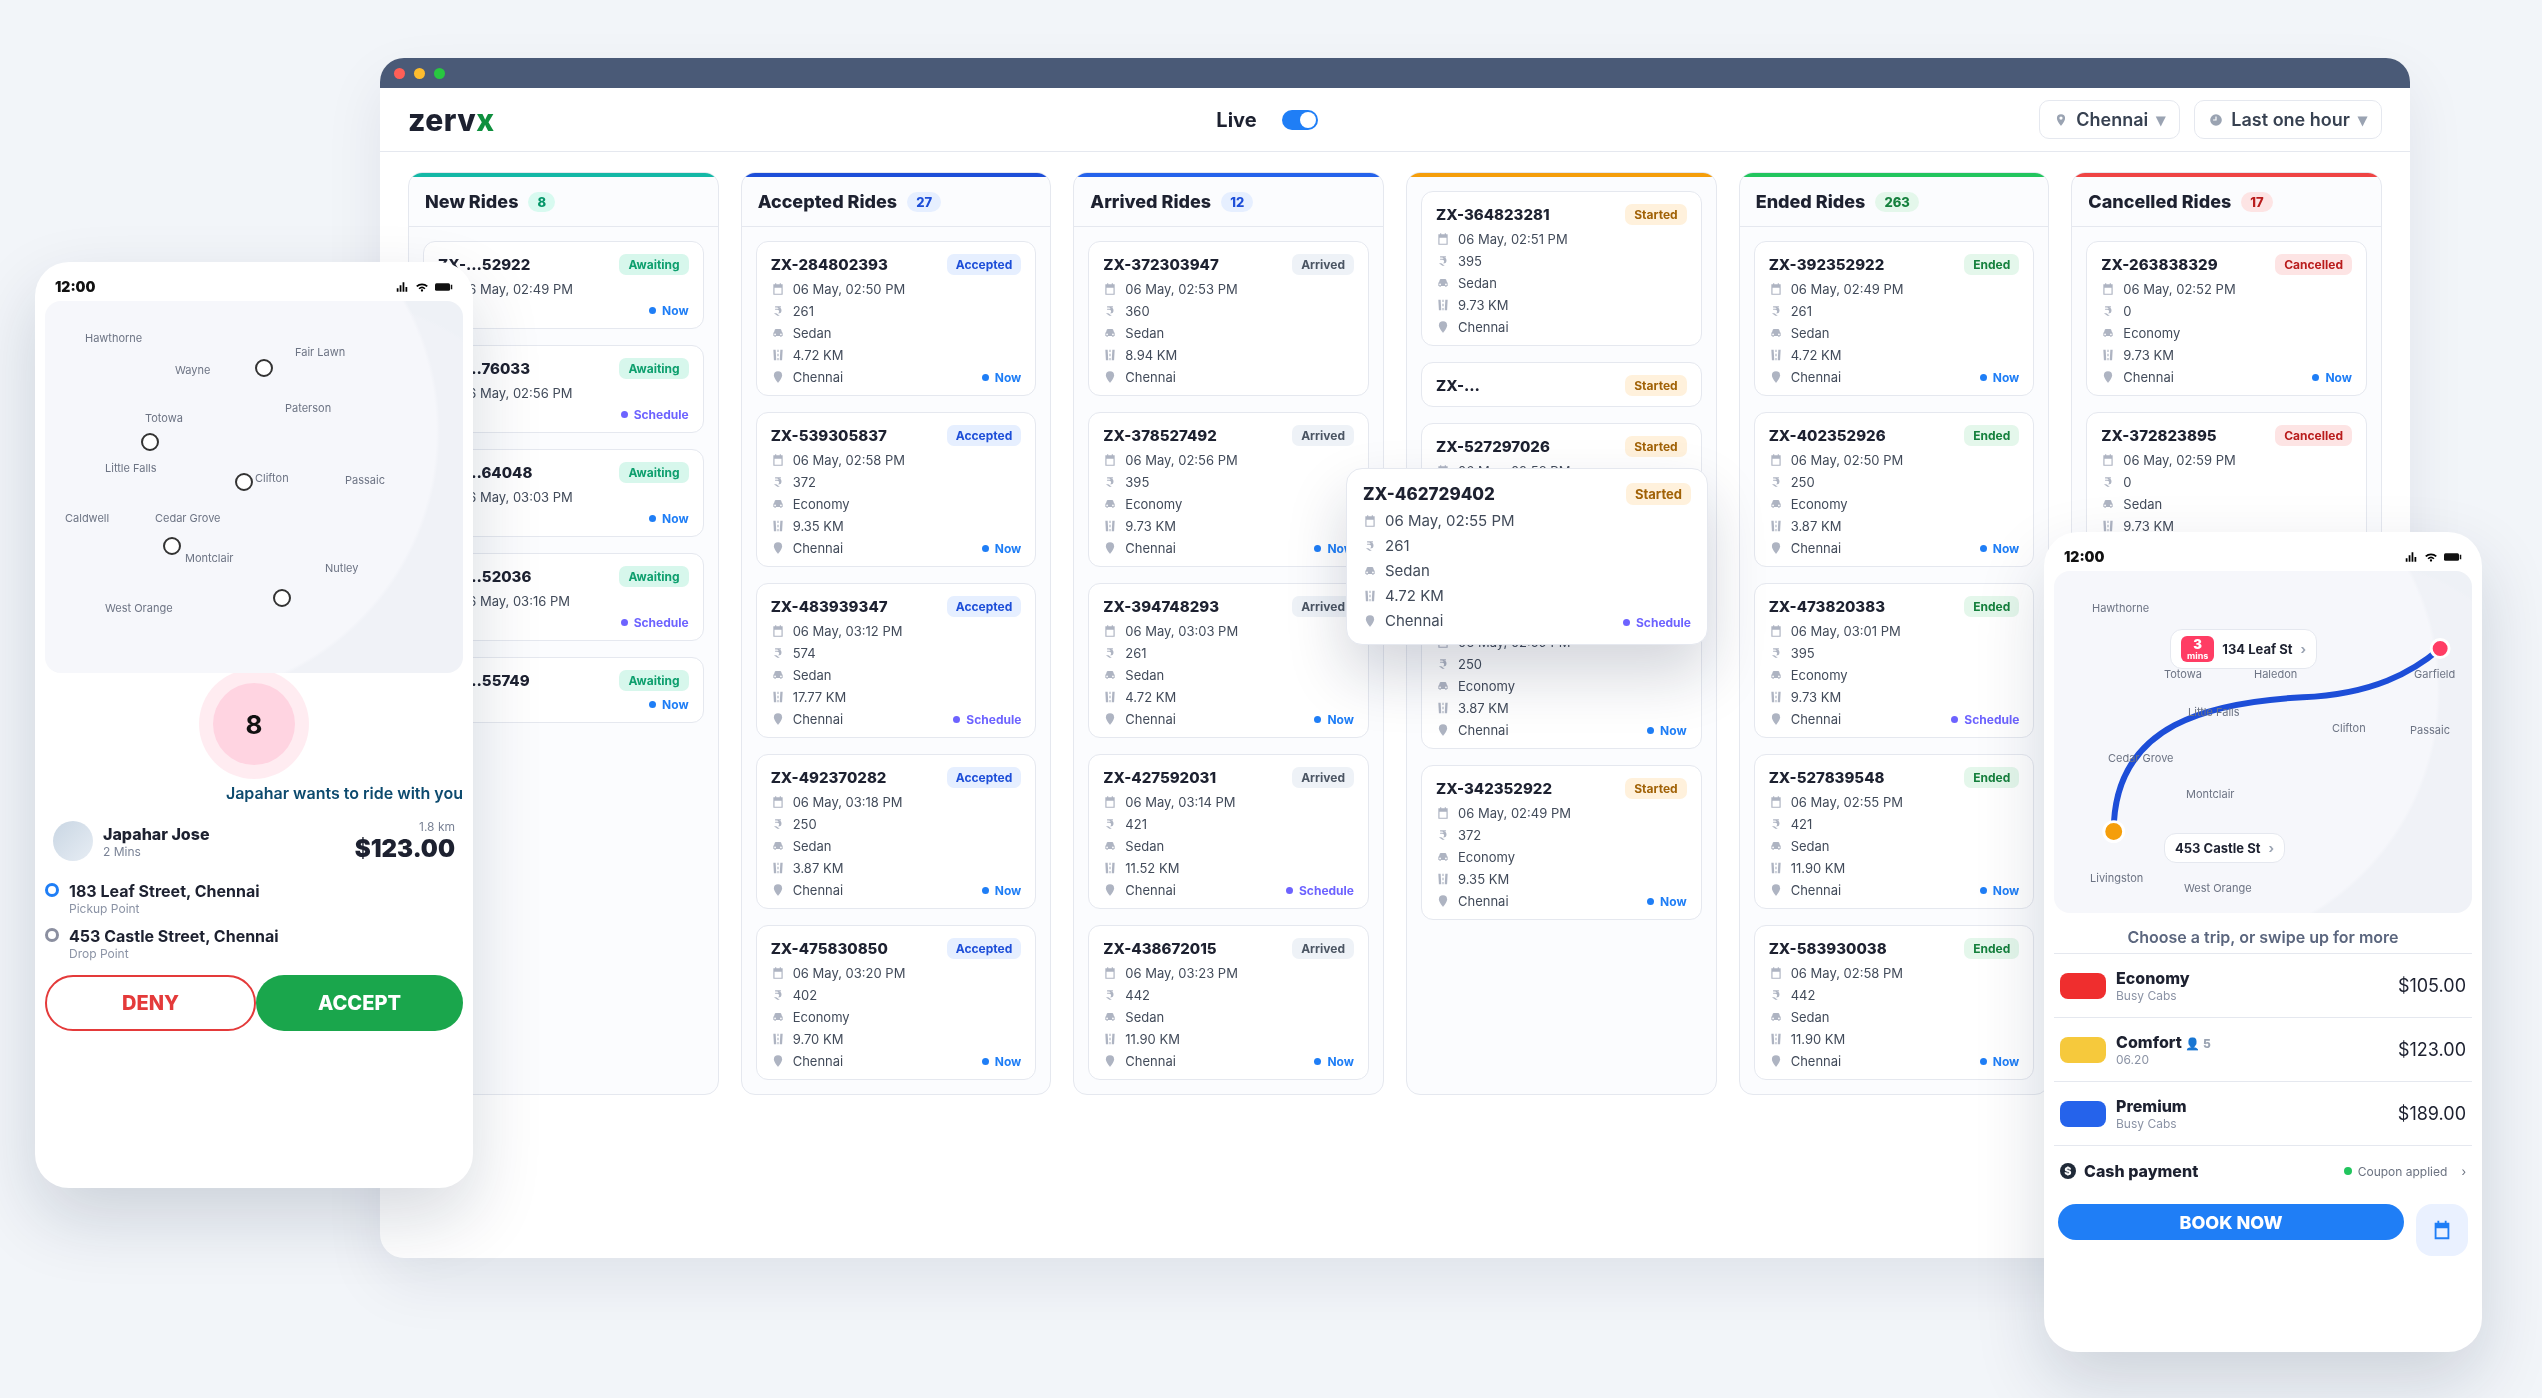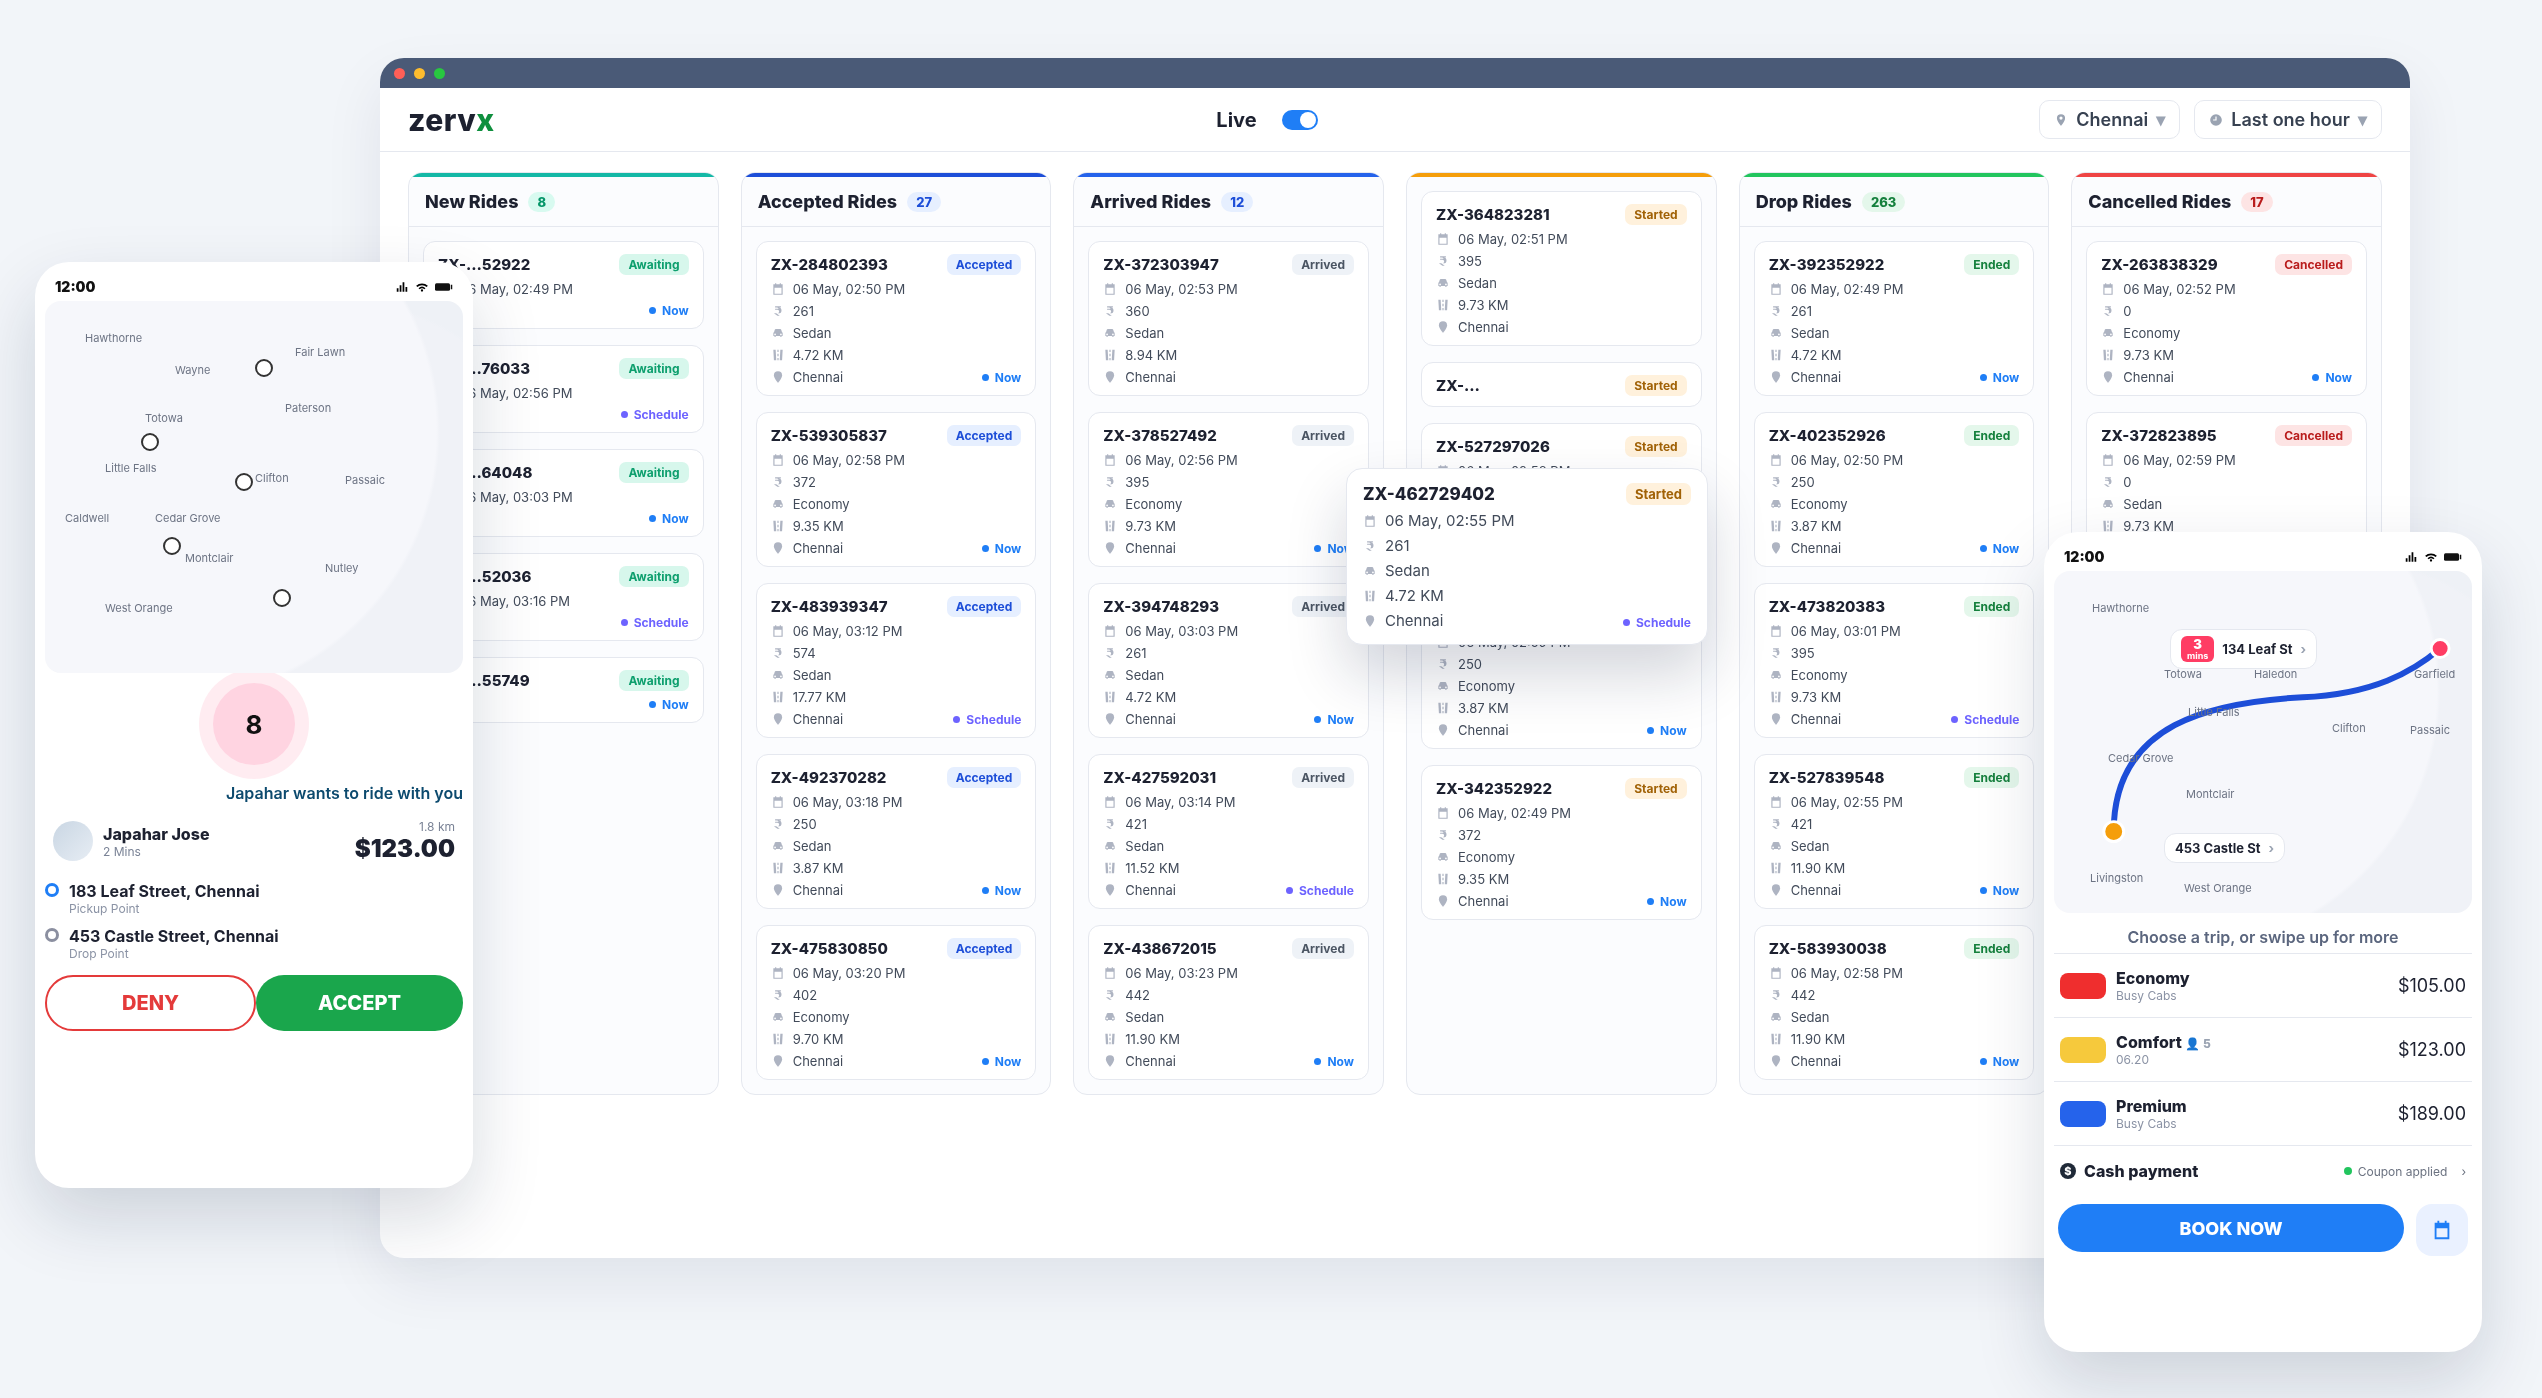--- a/index.html
+++ b/index.html
@@ -98,21 +98,21 @@
 .carblob.red{background:#ef2e2e}.carblob.yel{background:#f6c93c}.carblob.blu{background:#2563eb}
 .trip .ttl{font-weight:800}
 .trip .sub{font-size:12px;color:#8b93a5}
 .trip .prc{font-weight:400;font-size:18px}
 .payrow{display:flex;align-items:center;justify-content:space-between;border-top:1px solid var(--line);padding:15px 6px}
 .payrow .p{display:flex;align-items:center;gap:8px;font-weight:800}
 .cashdot{width:16px;height:16px;border-radius:50%;background:#1f2937;color:#fff;font-size:11px;display:flex;align-items:center;justify-content:center}
 .coupon{display:flex;align-items:center;gap:6px;color:#6b7280;font-size:12px}
 .coupon .gd{width:8px;height:8px;border-radius:50%;background:#22c55e}
 .bookrow{display:flex;gap:12px;margin-top:8px;padding:0 4px}
-.book{flex:1;background:var(--blue);color:#fff;border-radius:26px;height:48px;display:flex;align-items:center;justify-content:center;font-weight:800;font-size:18px}
+.book{flex:1;background:var(--blue);color:#fff;border-radius:26px;height:36px;display:flex;align-items:center;justify-content:center;font-weight:800;font-size:18px}
 .calbtn{width:52px;height:52px;border-radius:16px;background:#eaf1ff;display:flex;align-items:center;justify-content:center}
 .calbtn svg{width:22px;height:22px;fill:#1f7ef6}
 .icon14{width:14px;height:14px;fill:#9aa3b2}
 
 
 .acc-new{background:var(--cyan)} .cnt-new{background:#d8faf0;color:#059669}
 .acc-accept{background:#1d4ed8}.cnt-accept{background:#e6efff;color:#1d4ed8}
 .acc-arrived{background:#2563eb}.cnt-arrived{background:#e6efff;color:#1d4ed8}
 .acc-ongoing{background:#f59e0b}.cnt-ongoing{background:#fff2dd;color:#a16207}
 .acc-ended{background:#22c55e}.cnt-ended{background:#e4f7eb;color:#15803d}
@@ -871,21 +871,21 @@
                   <span class="sdot" style="background:#1f7ef6"></span>
                   <span class="slbl" style="color:#1f7ef6">Now</span>
                 </div>
               </div>
             </div>
           </div>
         </div>
         <div class="col">
           <div class="acc acc-ended"></div>
           <div class="hdr">
-            <span>Drop Rides</span>
+            <span>Ended Rides</span>
             <span class="count cnt-ended">263</span>
           </div>
           <div class="cards">
             <div class="card">
               <div class="row">
                 <div class="ride-id">ZX-392352922</div>
                 <span class="pill p-ended">Ended</span>
               </div>
               <div class="kv">
                 <svg viewBox="0 0 24 24">

